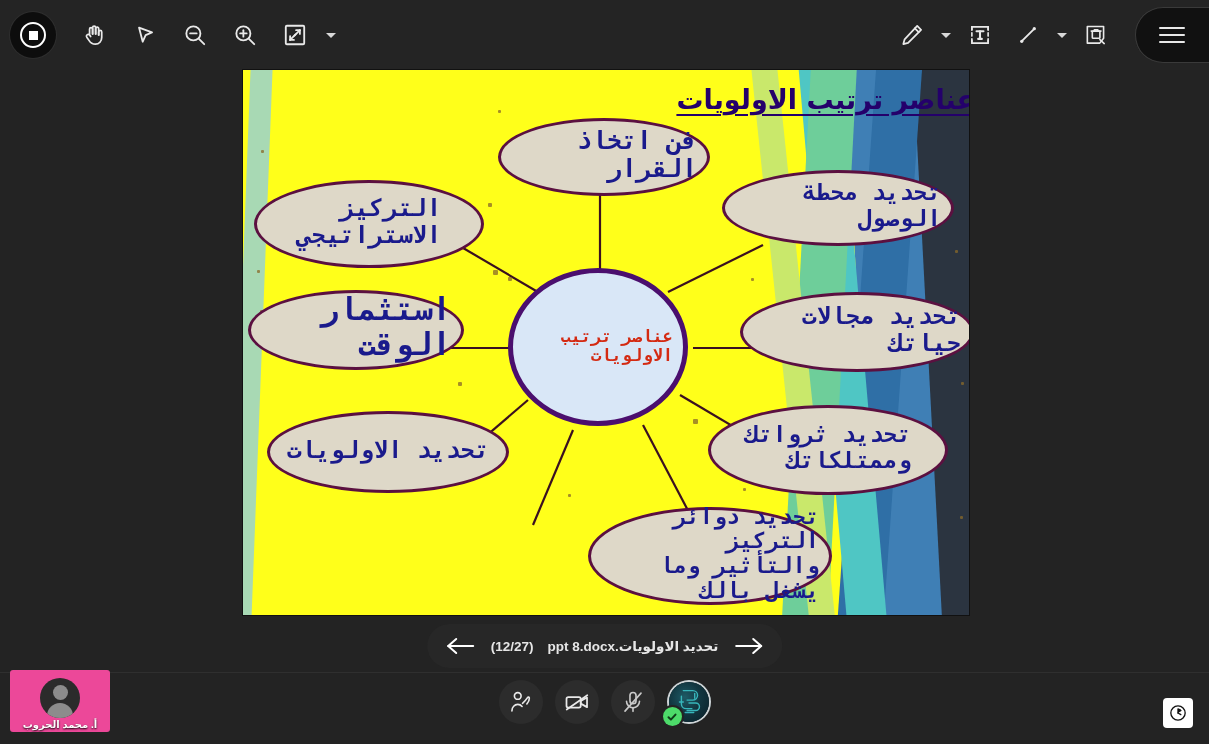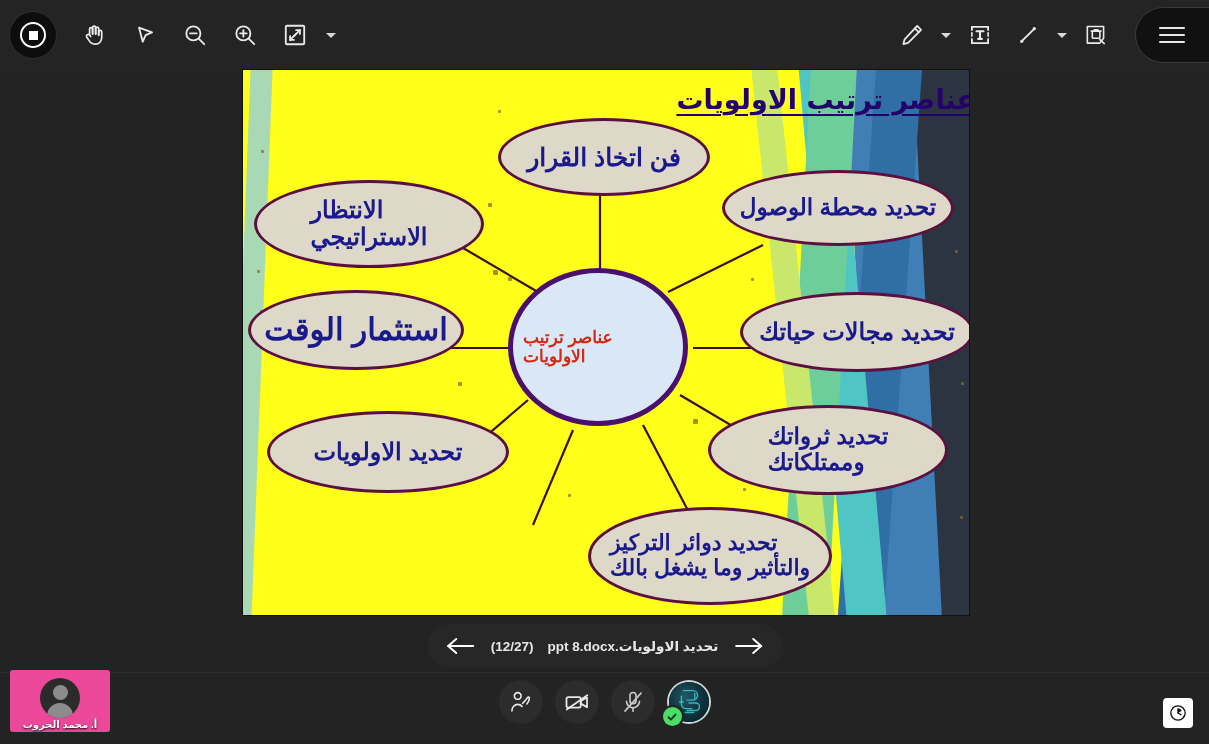--- a/index.html
+++ b/index.html
@@ -118,23 +118,23 @@
     text-decoration: underline;
     text-underline-offset: 5px;
     text-decoration-thickness: 2px;
   }
 
   .svg-layer { position: absolute; inset: 0; }
 
   .node {
     position: absolute;
     display: flex; align-items: center; justify-content: center;
-    text-align: left;
+    text-align: right;
     direction: rtl;
-    font-family: Liberation Sans, sans-serif;
+    font-family: Liberation Mono, monospace;
     font-weight: bold;
     color: #1a1a8c;
     background: #ded8c8;
     border: 3px solid #5b1040;
     border-radius: 50%;
     line-height: 1.12;
     padding: 4px 10px;
     cursor: default;
   }
   .node.center {
@@ -401,21 +401,21 @@
 وممتلكاتك</div>
 
       <div class="node" style="left:345px;top:437px;width:244px;height:98px;font-size:22px;white-space:pre-line;">تحديد دوائر التركيز
 والتأثير وما يشغل بالك</div>
 
 
       <div class="node" style="left:24px;top:341px;width:242px;height:82px;font-size:24px;">تحديد الاولويات</div>
 
       <div class="node" style="left:5px;top:220px;width:216px;height:80px;font-size:31px;">استثمار الوقت</div>
 
-      <div class="node" style="left:11px;top:110px;width:230px;height:88px;font-size:24px;white-space:pre-line;">الانتظار
+      <div class="node" style="left:11px;top:110px;width:230px;height:88px;font-size:24px;white-space:pre-line;">التركيز
 الاستراتيجي</div>
 
       <div class="node center" style="left:265px;top:198px;width:180px;height:158px;white-space:pre-line;">عناصر ترتيب الاولويات</div>
 
     </div>
   </div>
 
   <div class="pagenav">
     <div class="navarrow">
       <svg width="34" height="24" viewBox="0 0 34 24" fill="none" stroke="#ffffff" stroke-width="2" stroke-linecap="round" stroke-linejoin="round">

